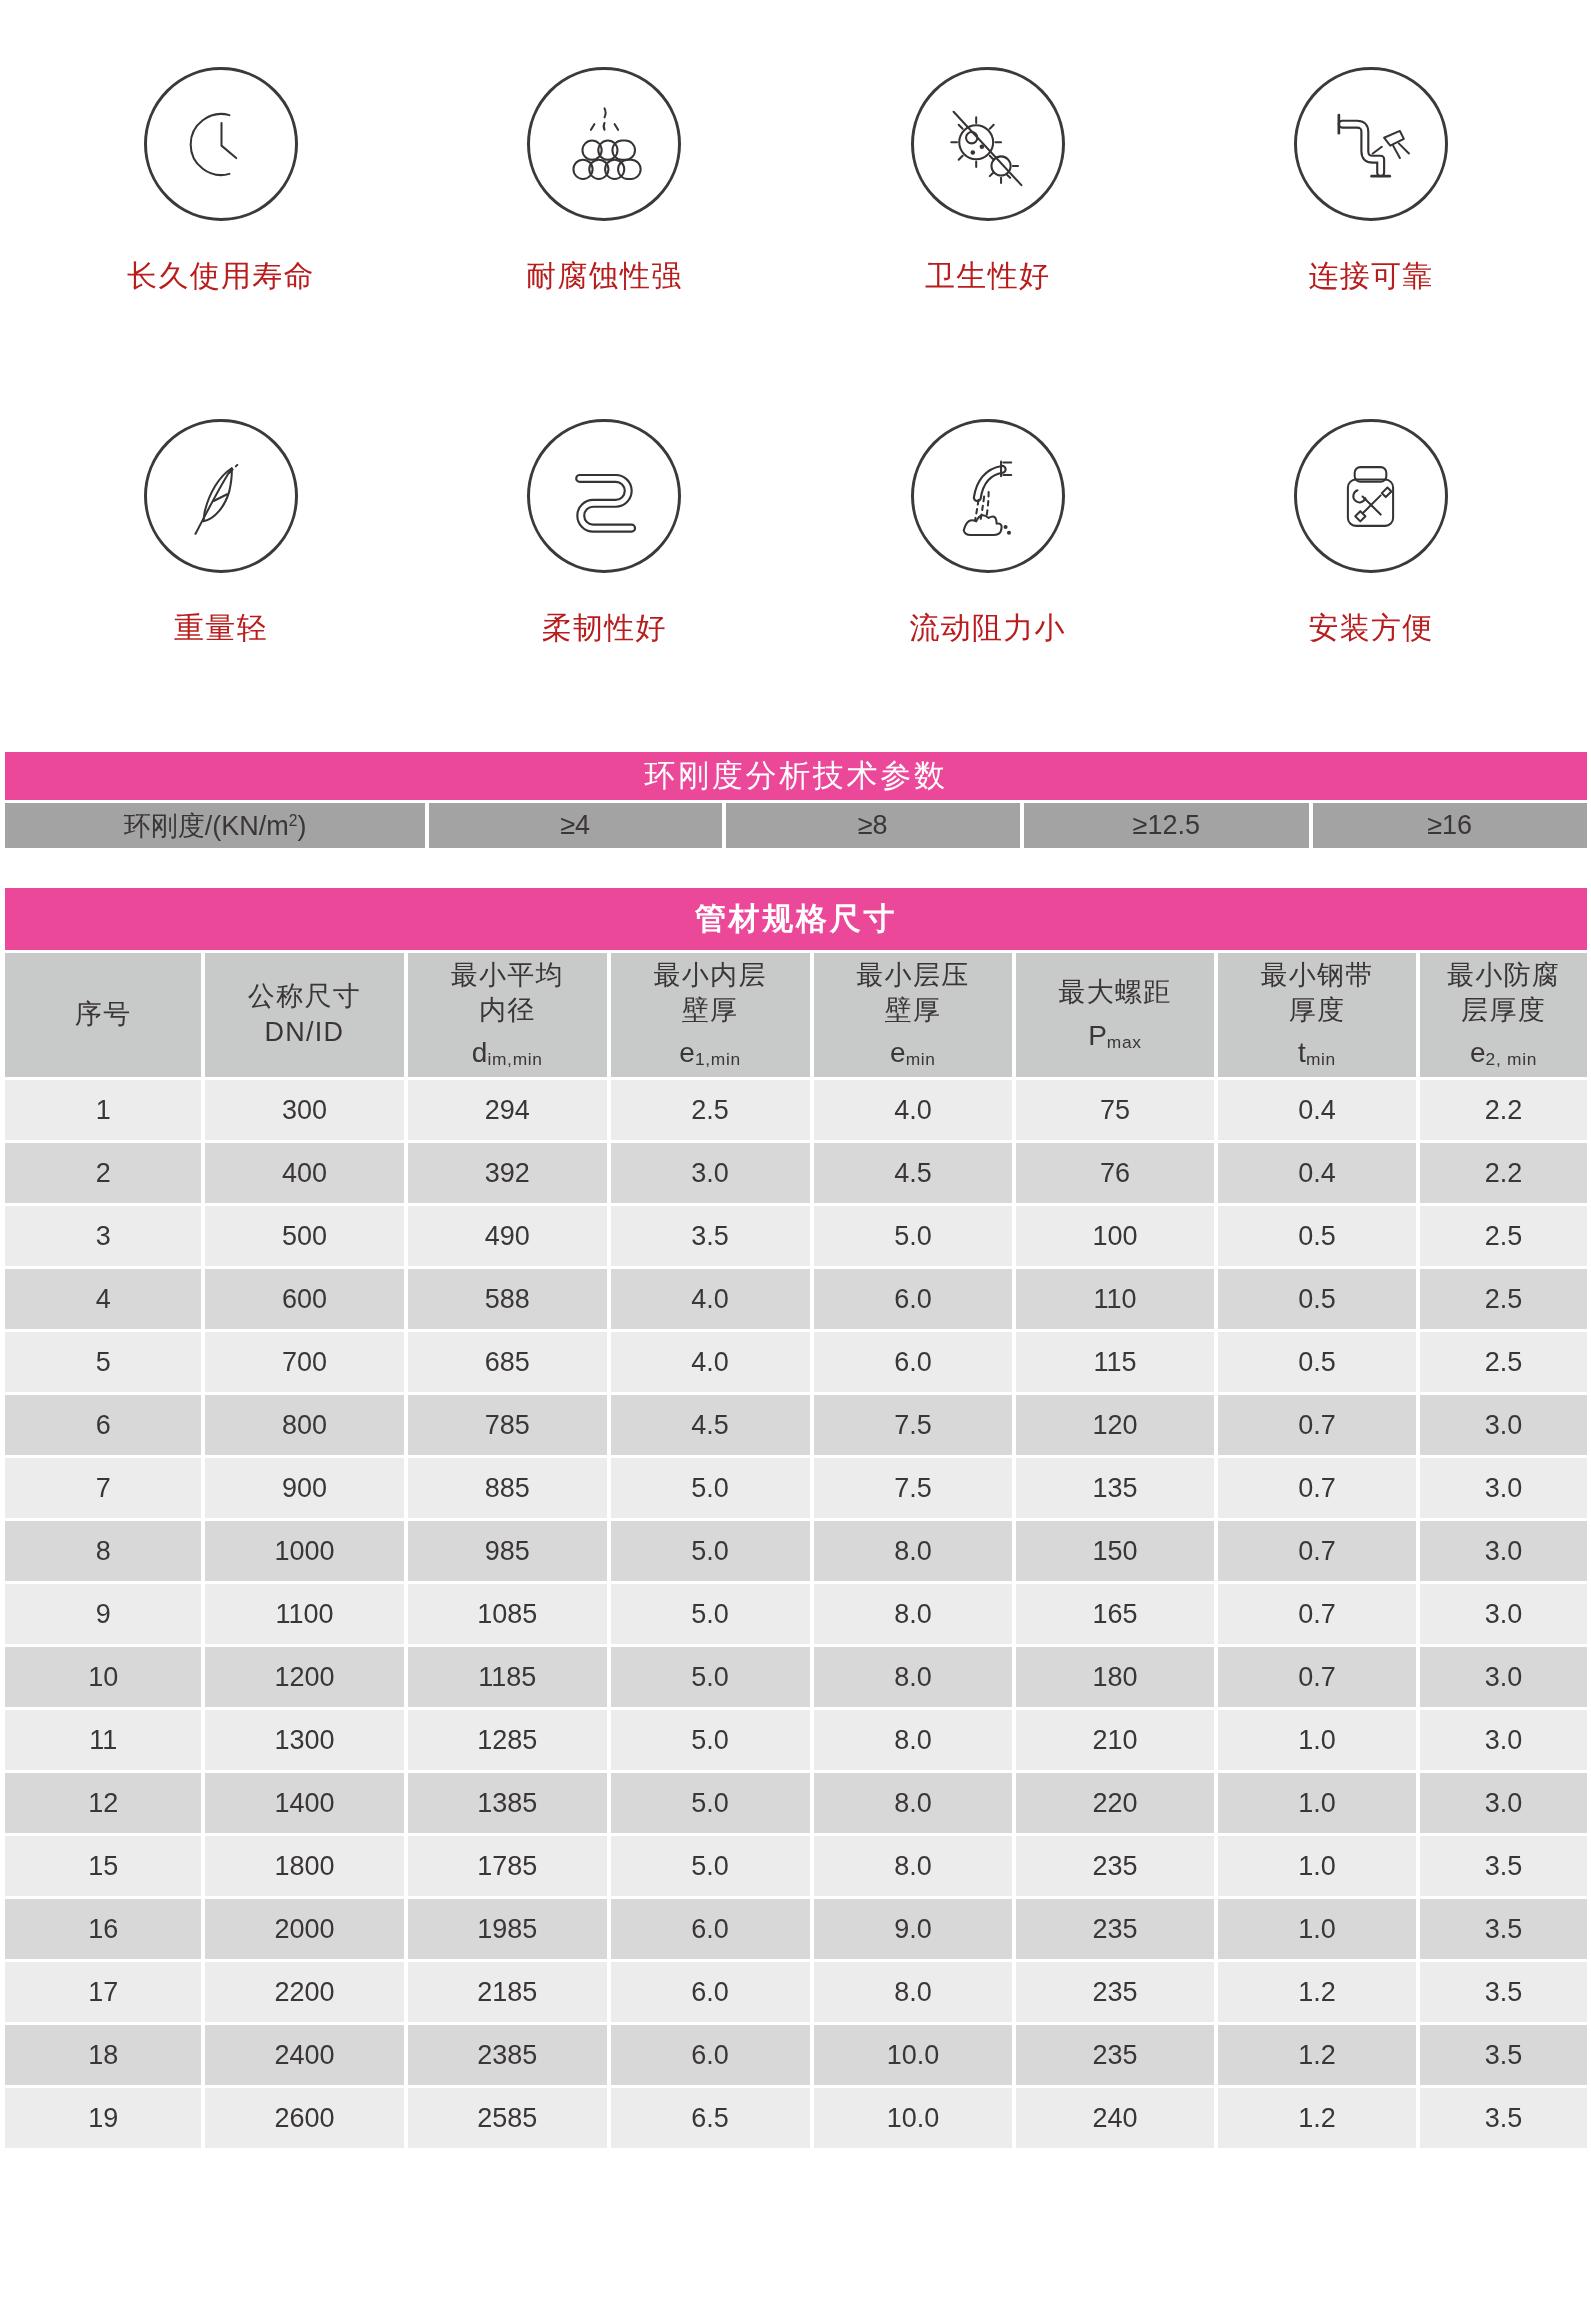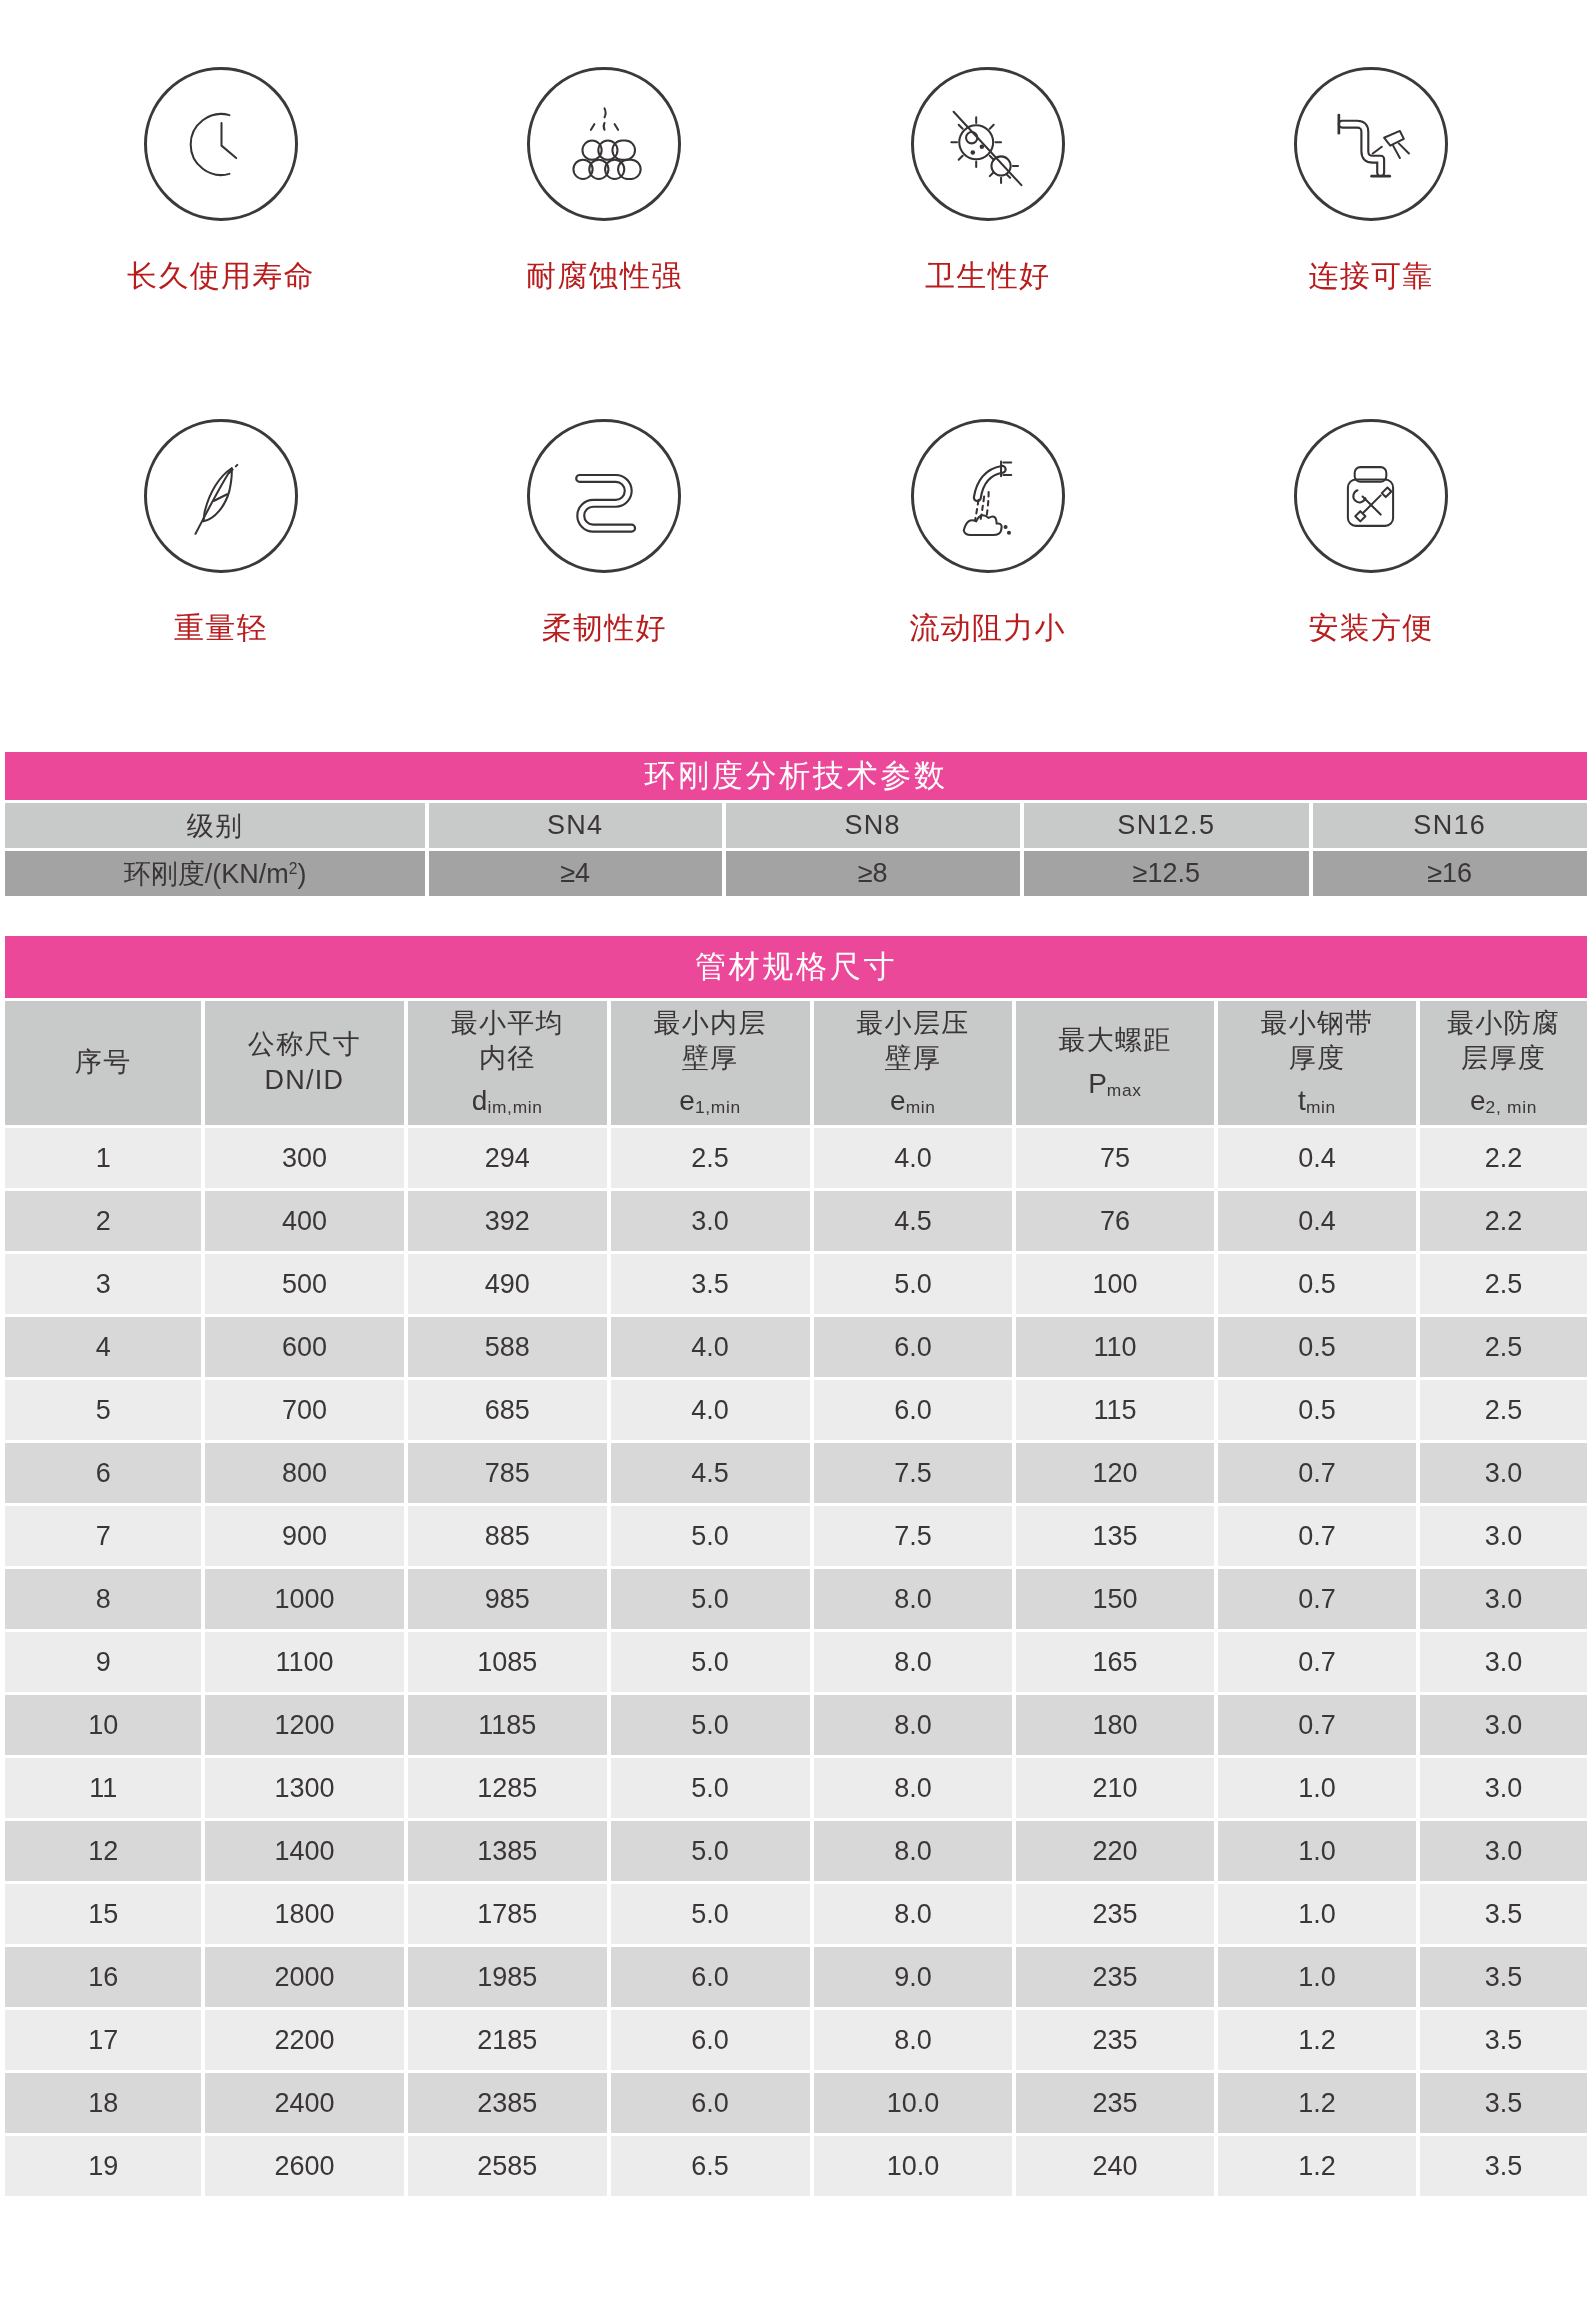--- a/index.html
+++ b/index.html
@@ -53,21 +53,21 @@
   table.ring { margin-top: 100px; }
   table.spec { margin-top: 34px; }
   .tbl td { text-align: center; vertical-align: middle; }
   .title-cell {
     background: #ec4899;
     color: #ffffff;
     font-size: 31px;
     letter-spacing: 2.7px;
     height: 46px;
   }
-  .spec .title-cell { height: 60px; }
+  .spec .title-cell { height: 60px; font-weight: bold; }
   .head-cell {
     background: #c8c9c9;
     font-size: 27px;
     letter-spacing: 1.3px;
     height: 43px;
   }
   .ring .val-cell {
     background: #a3a3a3;
     font-size: 27px;
     height: 43px;
@@ -213,27 +213,20 @@
     <colgroup>
       <col style="width:26.8%">
         <col style="width:18.7%">
         <col style="width:18.8%">
         <col style="width:18.2%">
         <col style="width:17.5%">
     </colgroup>
     <tbody>
         <tr>
       <td colspan="5" class="title-cell">环刚度分析技术参数</td>
-    </tr>
-    <tr>
-      <td class="head-cell">级别</td>
-      <td class="head-cell">SN4</td>
-      <td class="head-cell">SN8</td>
-      <td class="head-cell">SN12.5</td>
-      <td class="head-cell">SN16</td>
     </tr>
     <tr>
       <td class="val-cell"><span>环刚度/(KN/m</span><sup>2</sup><span>)</span></td>
       <td class="val-cell">≥4</td>
       <td class="val-cell">≥8</td>
       <td class="val-cell">≥12.5</td>
       <td class="val-cell">≥16</td>
     </tr>
   </tbody>
     </table>

